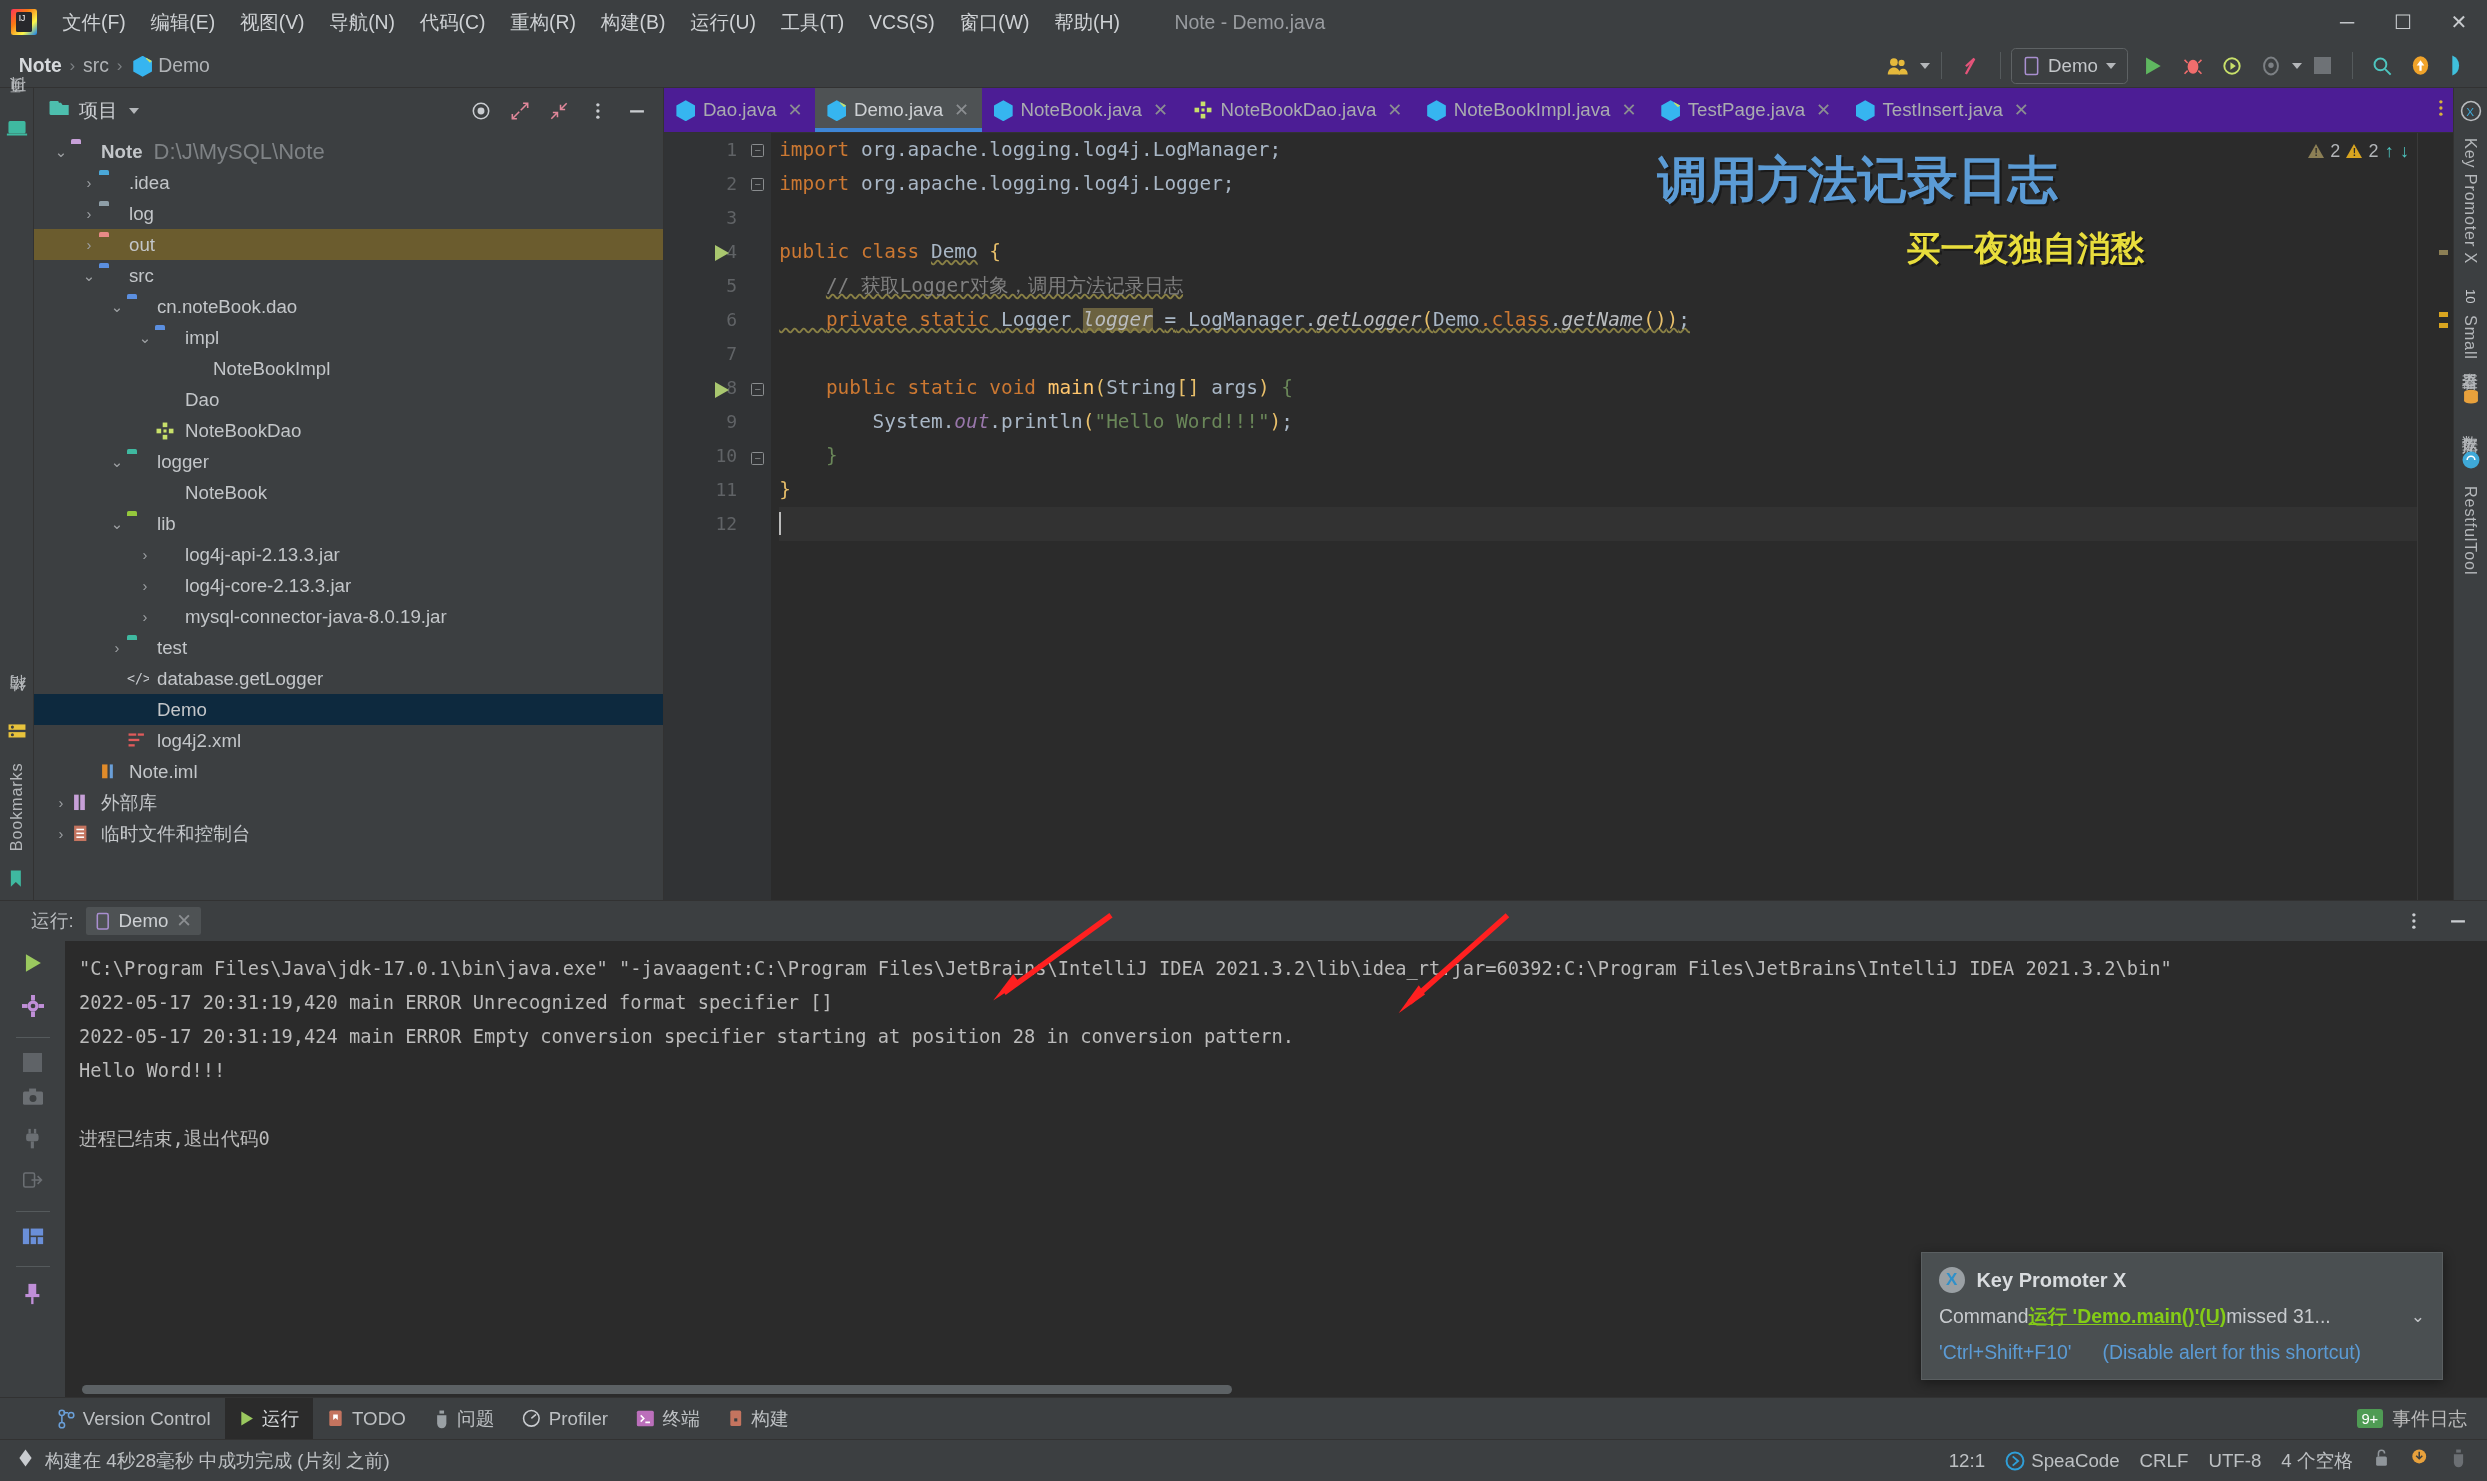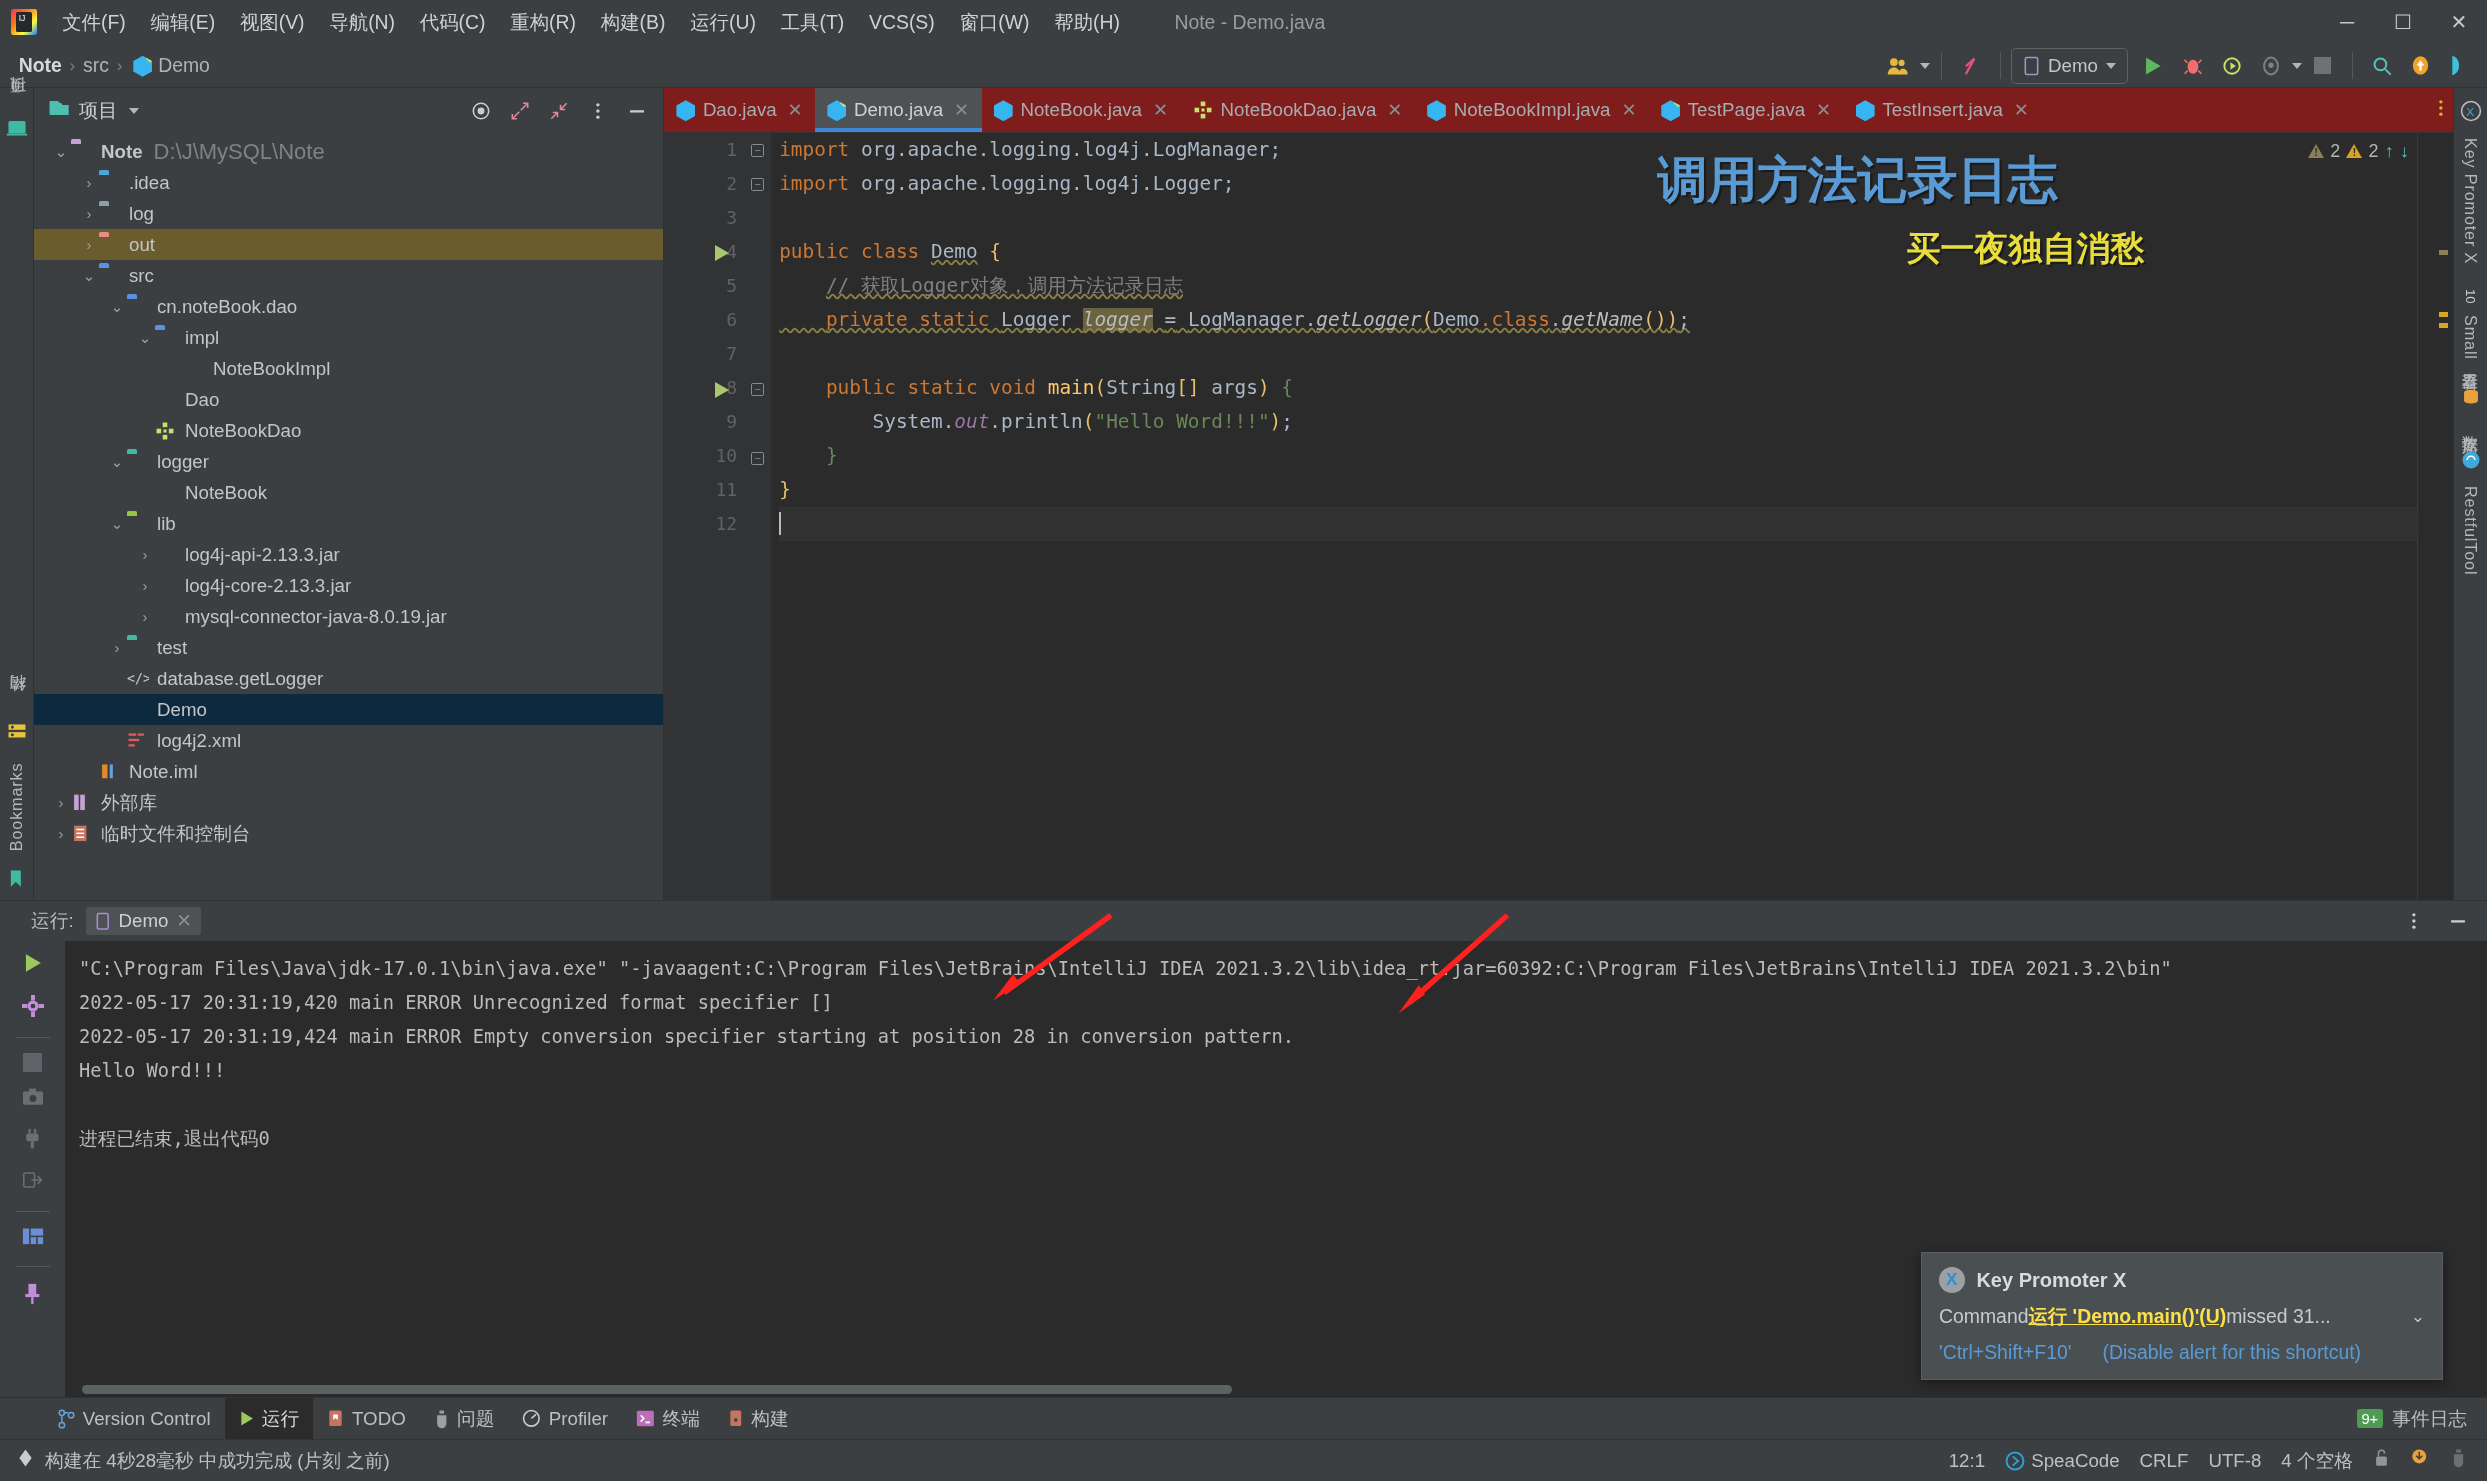--- a/index.html
+++ b/index.html
@@ -59,21 +59,21 @@
   
   .fld { width:22px; height:17px; border-radius:1.6px 2.3px 2.3px 2.3px; position:relative; top:1.6px; }
   .fld:before { content:""; position:absolute; left:0; top:-3.9px; width:10px; height:4.7px; border-radius:1.6px 1.6px 0 0; background:inherit; }
   .hexico { width:18.7px; height:21px; background:#36b5f0; position:relative; top:0.8px; clip-path:polygon(50% 0,100% 25%,100% 75%,50% 100%,0 75%,0 25%); }
   .hexico.gn:after { content:""; position:absolute; right:-2.3px; top:-1.6px; width:8.5px; height:8.5px; background:#c8e06a; clip-path:polygon(0 50%,50% 0,100% 50%,50% 100%); }
   .jarico { width:17px; height:20px; background:#c08573; border-radius:2.3px; position:relative; }
   .jarico:after { content:""; position:absolute; left:5.4px; top:11px; width:6.2px; height:5.4px; background:#3c3f41; }
 
   
   .editor-col { flex:1; display:flex; flex-direction:column; min-width:0; background:#2b2b2b; }
-  .tabs { height:45px; background:#7f1d1d; display:flex; align-items:stretch; border-bottom:0.8px solid #323232; }
+  .tabs { height:45px; background:#4c1d95; display:flex; align-items:stretch; border-bottom:0.8px solid #323232; }
   .tab { display:flex; align-items:center; gap:7.8px; padding:0 12.4px; font-size:18.7px; color:#a9acaf; position:relative; white-space:nowrap; }
   .tab.active { background:#4e5254; color:#cdd0d3; }
   .tab.active:after { content:""; position:absolute; left:0; right:0; bottom:0; height:3.9px; background:#3e86d6; }
   .tab .x { color:#8b8e91; font-size:18px; margin-left:3.1px; }
   .tabs .tail { margin-left:auto; display:flex; align-items:center; padding:0 7.8px; gap:7.8px; }
 
   .editarea { flex:1; display:flex; position:relative; min-height:0; background:#2b2b2b; overflow:hidden; }
   .gutter { width:81px; background:#313335; flex:0 0 81px; text-align:right; position:relative; }
   .lno { height:34px; line-height:34px; font-family:"DejaVu Sans Mono", monospace; font-size:18px; color:#606366; padding-right:7.8px; }
   .runmark { position:absolute; left:51px; width:0; height:0; border-left:14px solid #a9c76f; border-top:8.5px solid transparent; border-bottom:8.5px solid transparent; }
@@ -117,21 +117,21 @@
   .hscroll .thumb { height:9.3px; background:#5c6164; border-radius:4.7px; }
 
   
   .annot-arrow { position:absolute; pointer-events:none; }
 
   
   .notif { position:absolute; right:44px; bottom:101px; width:522px; background:#4a4f51; border:0.8px solid #5a5f61; box-shadow:0 3.1px 11px rgba(0,0,0,.45); padding:14px 17px 15.5px 17px; }
   .notif .hdr { display:flex; align-items:center; gap:11px; margin-bottom:9.3px; }
   .notif .hdr .t { font-size:20px; font-weight:bold; color:#d9dcdf; }
   .notif .msg { font-size:19.4px; color:#c8cbce; display:flex; align-items:center; }
-  .notif .msg b { color:#fde047; text-decoration:underline; }
+  .notif .msg b { color:#84cc16; text-decoration:underline; }
   .notif .chev { margin-left:auto; color:#c0c3c6; font-size:17px; }
   .notif .links { margin-top:11px; display:flex; gap:31px; font-size:19.4px; color:#5b9bd5; }
   .kpx-ico { width:26.4px; height:26.4px; border-radius:50%; background:#9aa0a4; position:relative; }
   .kpx-ico:after { content:"X"; position:absolute; left:7px; top:3.1px; font-size:17px; color:#2f90c9; font-weight:bold; }
 
   
   .toolwin-bar { height:42px; background:#3c3f41; display:flex; align-items:center; padding-left:44px; border-top:0.8px solid #323232; flex:0 0 42px; }
   .twb { display:flex; align-items:center; gap:7.8px; padding:0 14px; height:42px; font-size:18.7px; color:#bdc0c3; }
   .twb.active { background:#2b2b2b; color:#d6d9dc; }
   .twb-right { margin-left:auto; display:flex; align-items:center; gap:9.3px; padding-right:20px; }

